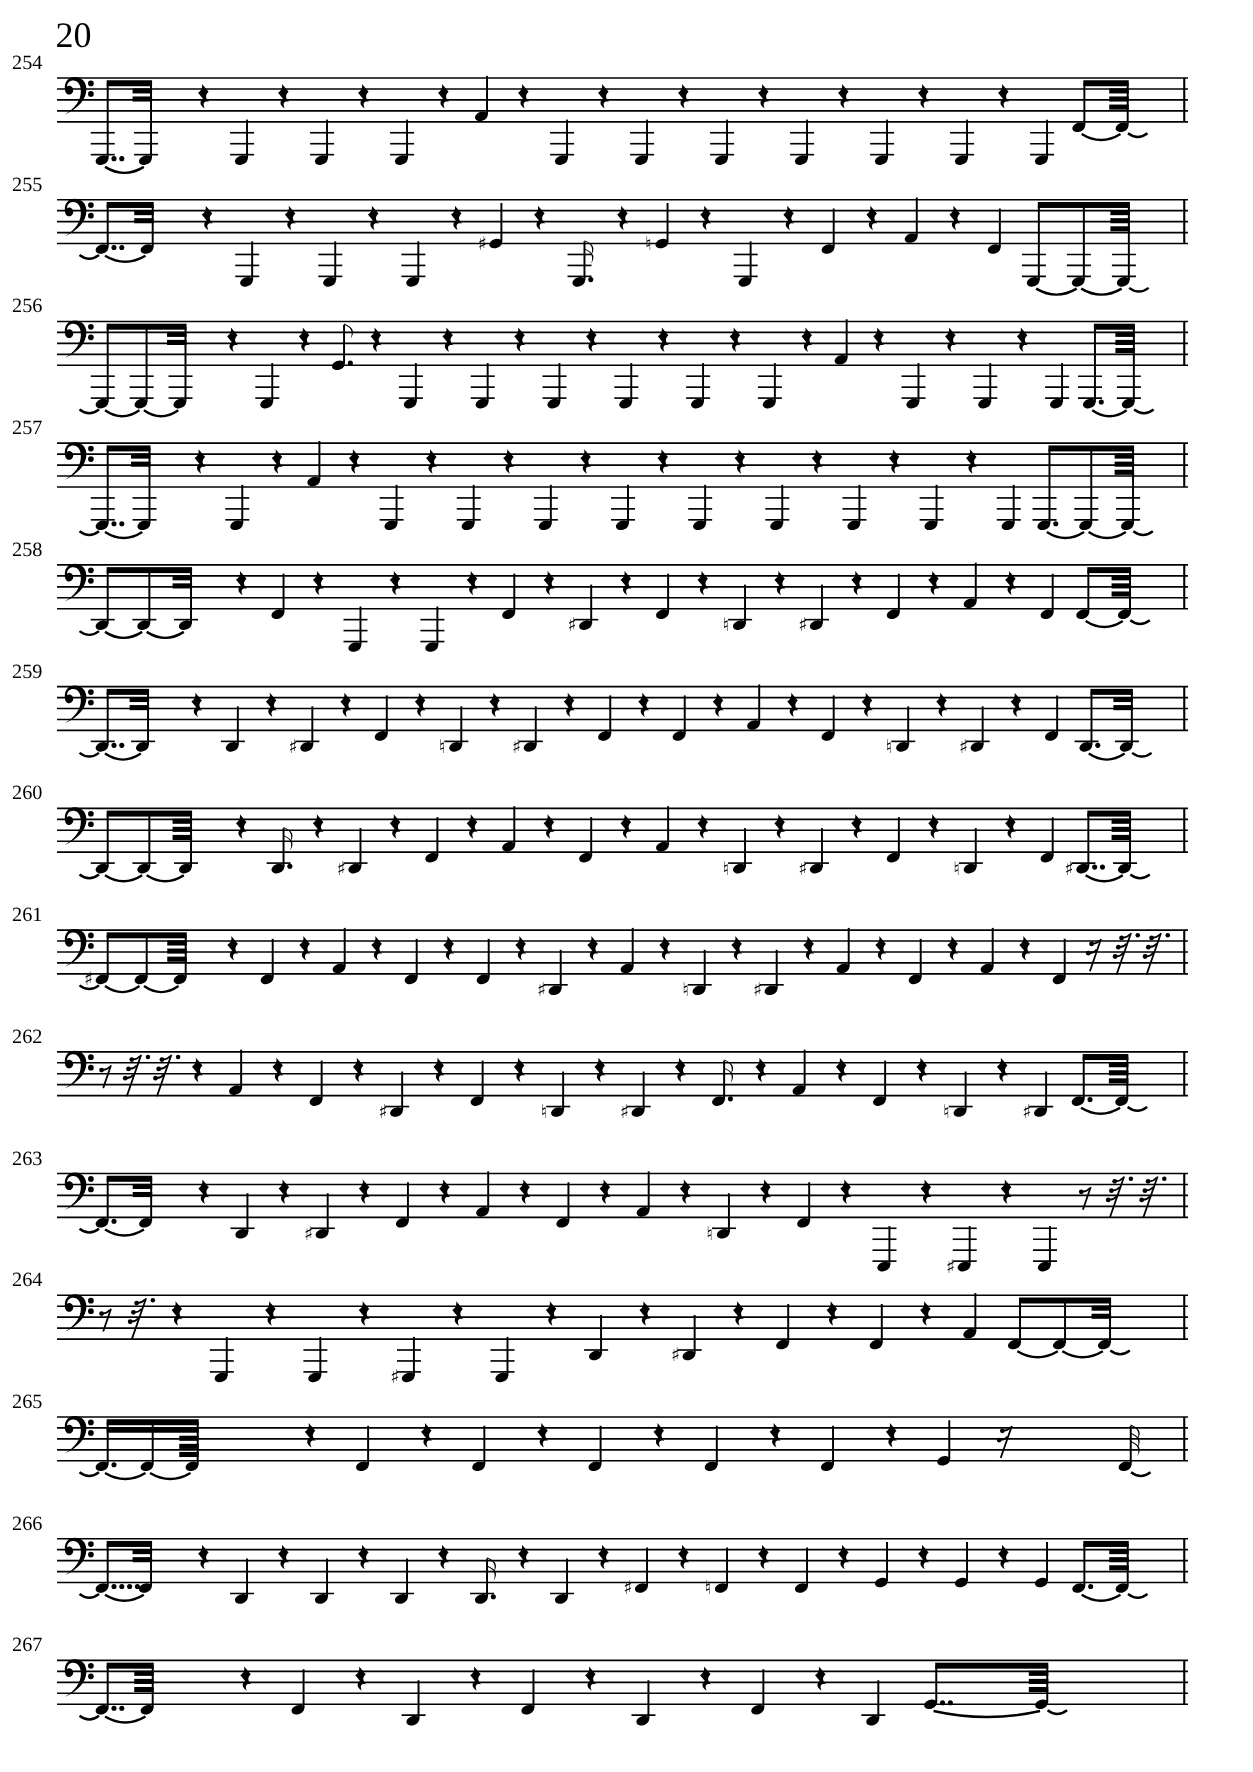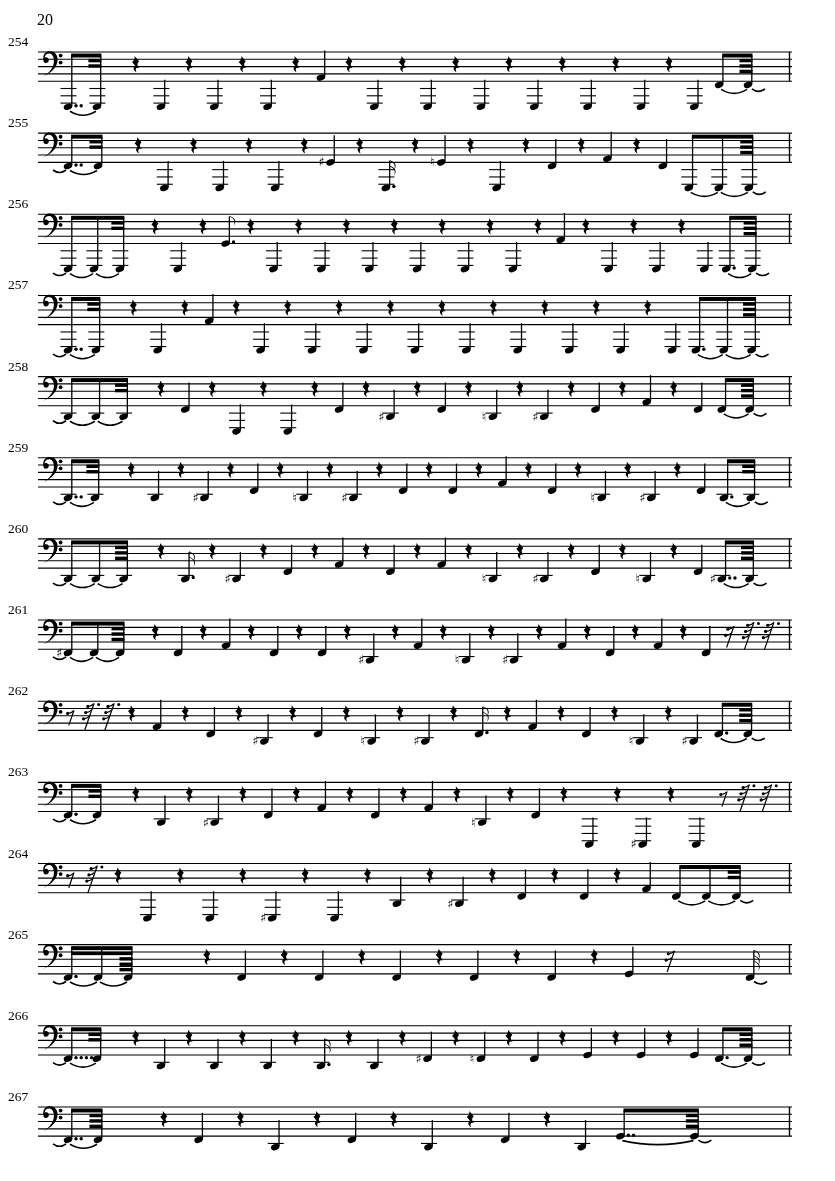--- a/index.html
+++ b/index.html
@@ -1,18 +1,18 @@
 <!DOCTYPE html>
 <html><head>
 <meta charset="utf-8">
 <style>
   html,body{margin:0;padding:0;background:#ffffff;}
   .page{position:relative;width:835px;height:1181px;background:#ffffff;overflow:hidden;
         font-family:"Liberation Serif","DejaVu Serif",serif;}
-  .page-number{position:absolute;left:37px;top:11px;font-size:16px;color:#000;}
+  .page-number{position:absolute;left:37px;top:11px;font-size:24px;color:#000;}
   svg{position:absolute;left:0;top:0;}
 </style>
 </head>
 <body>
 
 <div class="page">
   <div class="page-number">20</div>
   <svg id="score" width="835" height="1181" viewBox="0 0 835 1181">
       <g>
         <text x="8" y="46" font-size="13.5" font-family="&quot;Liberation Serif&quot;,&quot;DejaVu Serif&quot;,serif" fill="#000000">254</text>

